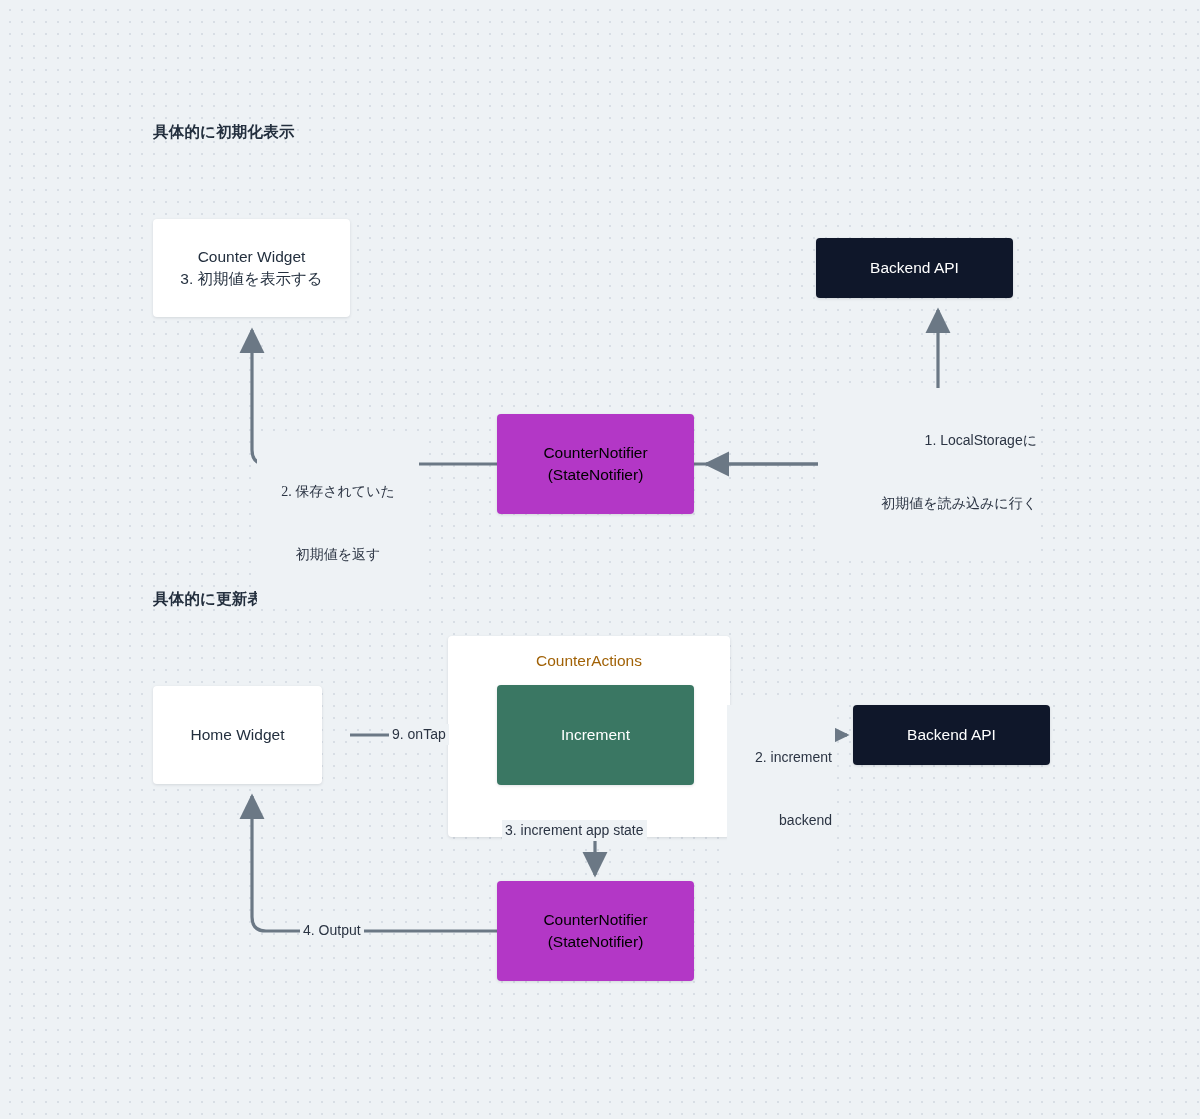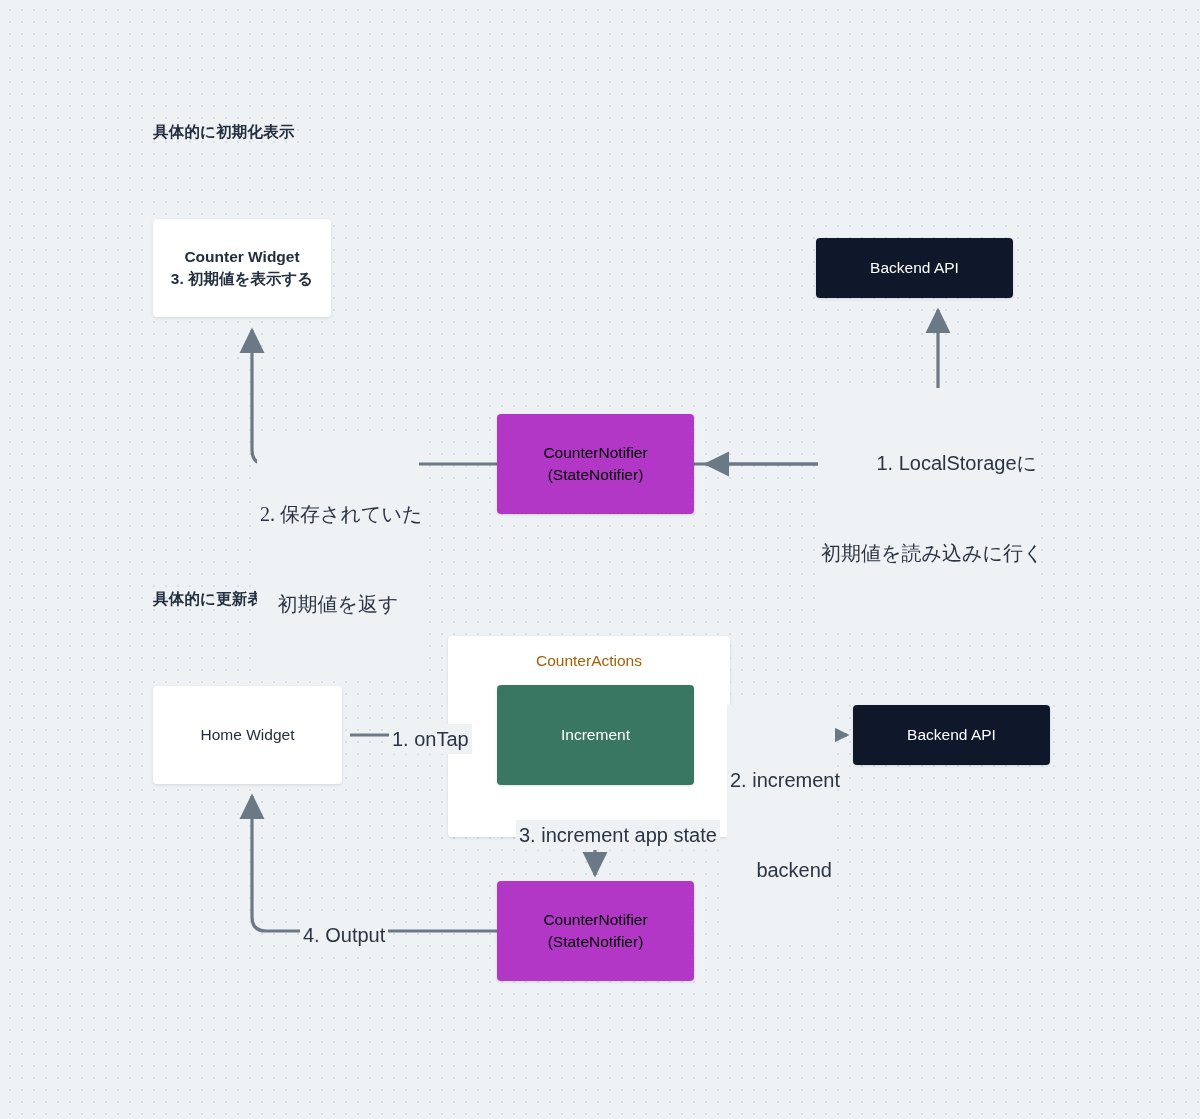--- a/index.html
+++ b/index.html
@@ -76,21 +76,21 @@
   .group-label {
     position: absolute;
     width: 100%;
     text-align: center;
     top: 16px;
     font-size: 15.5px;
     color: #a16207;
   }
   .lbl-chip {
     position: absolute;
-    font-size: 20px;
+    font-size: 14px;
     color: #2b3443;
     background: #eef2f5;
     padding: 0 3px;
     line-height: 1.5;
     white-space: pre;
   }
 </style>
 </head>
 <body>
 
@@ -117,21 +117,21 @@
 
     <line x1="595" y1="788" x2="595" y2="875" stroke="#6b7885" stroke-width="3.2" marker-end="url(#arrow)"></line>
 
     <path d="M 497 931 L 266 931 Q 252 931 252 917 L 252 796" fill="none" stroke="#6b7885" stroke-width="3.2" marker-end="url(#arrow)"></path>
   </svg>
 
   <div class="section-title" style="left:153px; top:122px;">具体的に初期化表示</div>
 
   <div class="section-title" style="left:153px; top:589px;">具体的に更新表示</div>
 
-  <div class="node node-white" style="left:153px; top:219px; width:178px; height:98px;font-weight:bold;">
+  <div class="node node-white" style="left:153px; top:219px; width:197px; height:98px;">
     <div>Counter Widget</div>
     <div>3. 初期値を表示する</div>
   </div>
 
   <div class="node node-gray" style="left:816px; top:238px; width:197px; height:60px;">
     <div>Backend API</div>
   </div>
 
   <div class="node node-purple" style="left:497px; top:414px; width:197px; height:100px;">
     <div>CounterNotifier</div>
@@ -141,45 +141,45 @@
   <div class="lbl-chip right" style="left:818px; top:388px; width:222px; text-align:right;">
     <div>1. LocalStorageに</div>
     <div>初期値を読み込みに行く</div>
   </div>
 
   <div class="lbl-chip center" style="left:257px; top:439px; width:162px; text-align:center;font-family:Liberation Serif, serif;">
     <div>2. 保存されていた</div>
     <div>初期値を返す</div>
   </div>
 
-  <div class="node node-white" style="left:153px; top:686px; width:189px; height:98px;">
+  <div class="node node-white" style="left:153px; top:686px; width:169px; height:98px;">
     <div>Home Widget</div>
   </div>
 
   <div class="group-box" style="left:448px; top:636px; width:282px; height:201px;">
     <div class="group-label">CounterActions</div>
   </div>
 
   <div class="node node-green" style="left:497px; top:685px; width:197px; height:100px;">
     <div>Increment</div>
   </div>
 
   <div class="node node-gray" style="left:853px; top:705px; width:197px; height:60px;">
     <div>Backend API</div>
   </div>
 
   <div class="node node-purple" style="left:497px; top:881px; width:197px; height:100px;">
     <div>CounterNotifier</div>
     <div>(StateNotifier)</div>
   </div>
 
-  <div class="lbl-chip" style="left:389px; top:724px;">1. onTap</div>
+  <div class="lbl-chip" style="left:389px; top:724px;">9. onTap</div>
 
   <div class="lbl-chip center" style="left:727px; top:705px; width:108px; text-align:right;">
     <div>2. increment</div>
     <div>backend</div>
   </div>
 
-  <div class="lbl-chip" style="left:516px; top:820px;text-align:center;">3. increment app state</div>
+  <div class="lbl-chip" style="left:502px; top:820px;text-align:center;">3. increment app state</div>
 
   <div class="lbl-chip" style="left:300px; top:920px;">4. Output</div>
 
 </div>
 
 </body></html>

